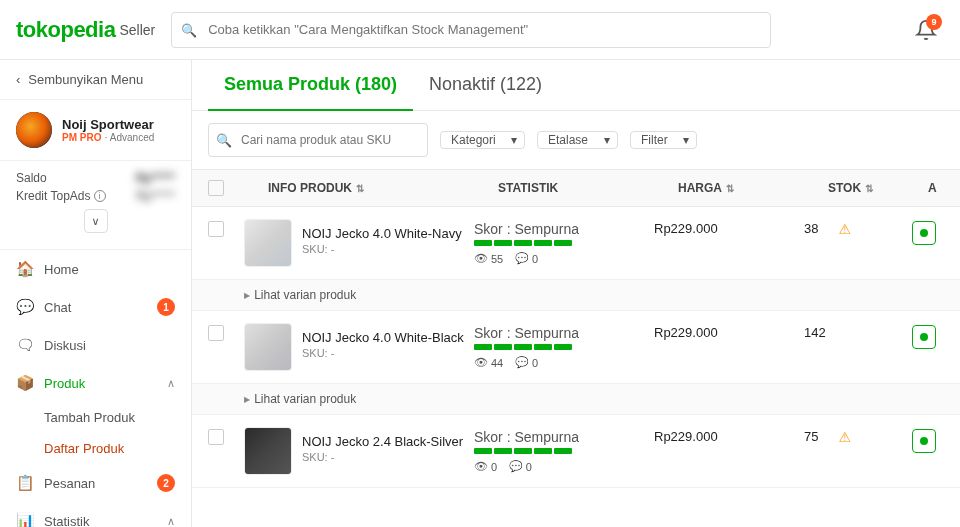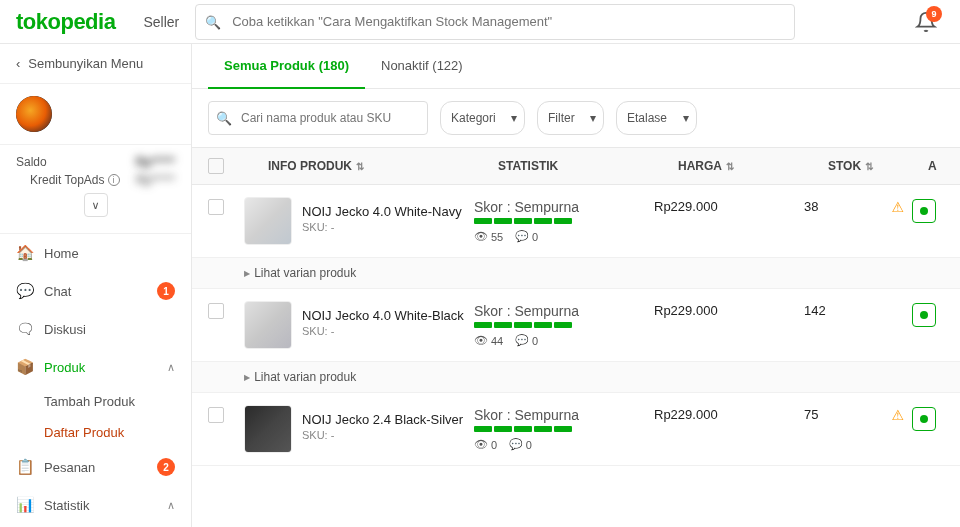--- a/index.html
+++ b/index.html
@@ -1,21 +1,21 @@
 <!DOCTYPE html>
 <html><head>
   <meta charset="utf-8">
   <style>
     * { box-sizing: border-box; margin: 0; padding: 0; }
     body { font-family: -apple-system, BlinkMacSystemFont, 'Segoe UI', sans-serif; font-size: 13px; background: #f5f5f5; display: flex; flex-direction: column; height: 527px; overflow: hidden; }
 
     
     .header {
       background: white;
-      height: 44px;
+      height: 60px;
       display: flex;
       align-items: center;
       padding: 0 16px;
       gap: 16px;
       border-bottom: 1px solid #e8e8e8;
       flex-shrink: 0;
     }
     .logo {
       display: flex;
       align-items: center;
@@ -24,21 +24,20 @@
     .logo-text {
       color: #03AC0E;
       font-size: 22px;
       font-weight: 700;
       letter-spacing: -0.5px;
     }
     .logo-seller {
       color: #555;
       font-size: 14px;
       font-weight: 400;
-      margin-left: 24px;
     }
     .search-bar {
       flex: 1;
       max-width: 600px;
       position: relative;
     }
     .search-bar input {
       width: 100%;
       height: 36px;
       border: 1px solid #ddd;
@@ -174,21 +173,20 @@
       display: flex;
       justify-content: space-between;
       align-items: center;
     }
     .kredit-label {
       color: #555;
       font-size: 12px;
       display: flex;
       align-items: center;
       gap: 3px;
-      margin-left: 14px;
     }
     .kredit-value {
       color: #333;
       font-size: 12px;
     }
     .info-icon {
       width: 12px;
       height: 12px;
       border-radius: 50%;
       border: 1px solid #888;
@@ -271,21 +269,21 @@
       padding: 0 16px;
       background: white;
       position: sticky;
       top: 0;
       z-index: 10;
     }
     .tab {
       padding: 14px 16px;
       cursor: pointer;
       color: #555;
-      font-size: 13px;
+      font-size: 18px;
       border-bottom: 2px solid transparent;
       margin-bottom: -1px;
     }
     .tab.active {
       color: #03AC0E;
       border-bottom-color: #03AC0E;
       font-weight: 600;
     }
 
     .product-toolbar {
@@ -310,23 +308,23 @@
     }
     .search-product .sp-icon {
       position: absolute;
       left: 8px;
       top: 50%;
       transform: translateY(-50%);
       color: #aaa;
       font-size: 13px;
     }
     .filter-select {
-      height: 34px;
+      height: 18px;
       border: 1px solid #ddd;
-      border-radius: 12px;
+      border-radius: 4px;
       padding: 0 28px 0 10px;
       font-size: 12px;
       color: #555;
       background: white;
       appearance: none;
       cursor: pointer;
       outline: none;
     }
     .select-wrap {
       position: relative;
@@ -450,21 +448,20 @@
       padding-top: 2px;
     }
 
     .stock-cell {
       display: flex;
       align-items: flex-start;
       gap: 20px;
       padding-top: 2px;
       font-size: 13px;
       color: #222;
-      justify-content: space-between;
     }
     .warning-icon {
       color: #FF9800;
       font-size: 14px;
     }
 
     .action-cell {
       padding-top: 2px;
       display: flex;
       align-items: flex-start;
@@ -538,20 +535,27 @@
   <div class="sidebar">
     <div class="sidebar-toggle">
       <span>‹</span>
       <span>Sembunyikan Menu</span>
     </div>
 
     <div class="store-info">
       <div class="store-avatar">
         <div class="store-avatar-img"></div>
       </div>
+      <div>
+        <div class="store-name">Noij Sportwear</div>
+        <div class="store-badge">
+          <span class="pm">PM PRO</span>
+          <span> · Advanced</span>
+        </div>
+      </div>
     </div>
 
     <div class="saldo-section">
       <div class="saldo-row">
         <span class="saldo-label">Saldo</span>
         <span class="saldo-value blurred">Rp*****</span>
       </div>
       <div class="kredit-row">
         <span class="kredit-label">
           <span>Kredit TopAds</span>
@@ -624,27 +628,27 @@
       </div>
 
       <div class="select-wrap">
         <select class="filter-select">
           <option>Kategori</option>
         </select>
       </div>
 
       <div class="select-wrap">
         <select class="filter-select">
-          <option>Filter</option>
+          <option>Etalase</option>
         </select>
       </div>
 
       <div class="select-wrap">
         <select class="filter-select">
-          <option>Etalase</option>
+          <option>Filter</option>
         </select>
       </div>
     </div>
 
     <div class="table-header">
       <div>
         <div class="cb"></div>
       </div>
       <div class="th">
         <span>INFO PRODUK</span>

